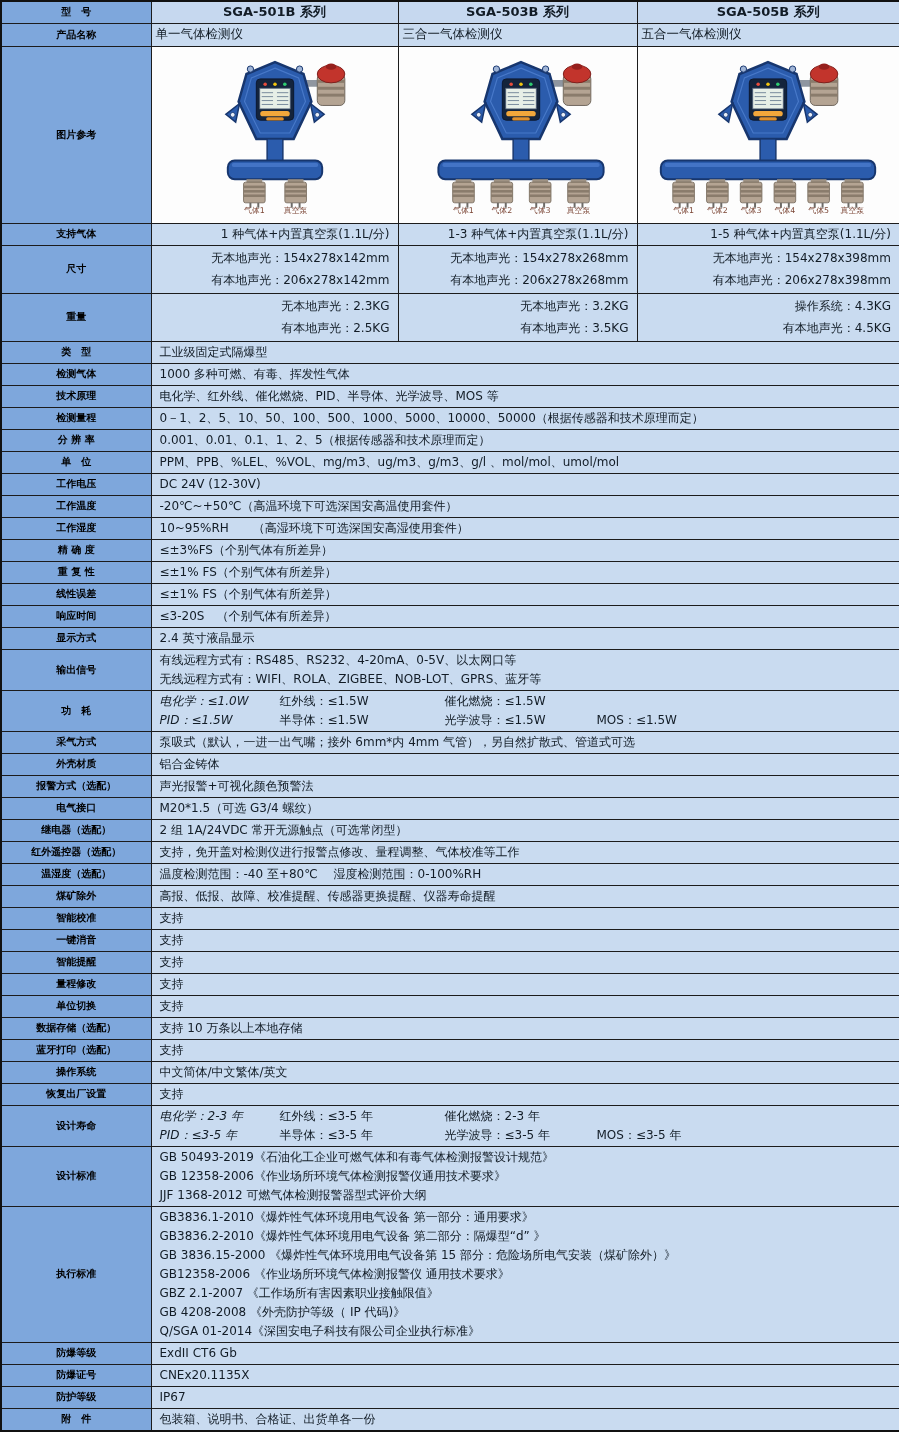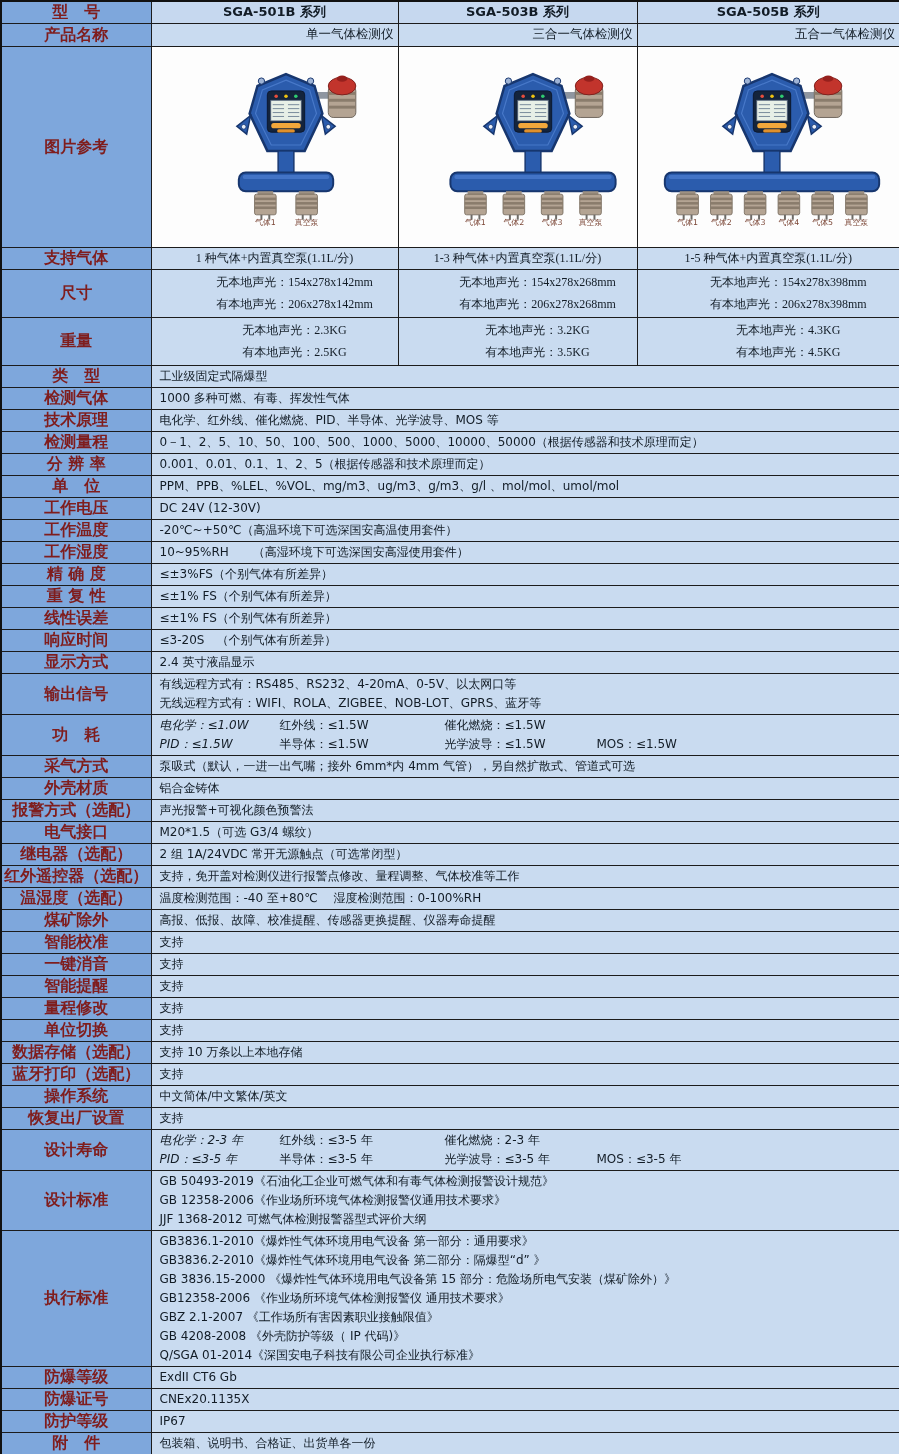--- a/index.html
+++ b/index.html
@@ -26,54 +26,54 @@
   }
   td{
     border:1px solid var(--border);
     overflow:hidden;
     vertical-align:middle;
   }
   td.lbl{
     background:var(--label-bg);
     font-weight:bold;
     text-align:center;
-    font-size:16px;
-    color:#7f1d1d;
+    font-size:10px;
+    color:#000000;
     padding:1px 2px;
     line-height:18px;
   }
   td.val{
     background:var(--cell-bg);
     font-size:12px;
     padding:1px 8px;
   }
   td.model-cell{
     background:var(--header-cell-bg);
     text-align:center;
     font-weight:bold;
     font-size:13px;
     padding:1px 4px;
     height:22px;
     margin-top:12px;
   }
   td.name-cell{
     background:var(--cell-bg);
-    text-align:right;
+    text-align:left;
     font-size:12.5px;
     padding:1px 4px;
     height:23px;
   }
-  td.center{text-align:center;font-family:Liberation Serif, serif;}
+  td.center{text-align:right;}
   td.img-cell{
     background:var(--image-bg);
     height:165px;
     text-align:center;
     padding:1px 0;
   }
-  .product-figure{margin:16px;display:inline-block;}
+  .product-figure{margin:4px;display:inline-block;}
   tr.gas-row td.val{height:22px;}
   tr.two-line td.val{height:48px;padding-left:48px;}
   tr.two-line .line2{line-height:22px;}
   .line{line-height:19px;white-space:nowrap;}
   .segline .seg{display:inline-block;}
   .segline .seg:nth-child(1){min-width:120px;font-style:italic;}
   .segline .seg:nth-child(2){min-width:165px;}
   .segline .seg:nth-child(3){min-width:152px;}
 </style>
 </head>
@@ -376,21 +376,21 @@
       <td class="lbl">重量</td>
       <td class="val center">
         <div class="line line2">无本地声光：2.3KG</div>
         <div class="line line2">有本地声光：2.5KG</div>
       </td>
       <td class="val center">
         <div class="line line2">无本地声光：3.2KG</div>
         <div class="line line2">有本地声光：3.5KG</div>
       </td>
       <td class="val center">
-        <div class="line line2">无本地声光：4.3KG</div>
+        <div class="line line2">操作系统：4.3KG</div>
         <div class="line line2">有本地声光：4.5KG</div>
       </td>
     </tr>
   </tbody>
   <tbody id="spec-body">
       <tr>
         <td class="lbl">类　型</td>
         <td class="val" colspan="3">
           <div class="line">工业级固定式隔爆型</div>
         </td>

